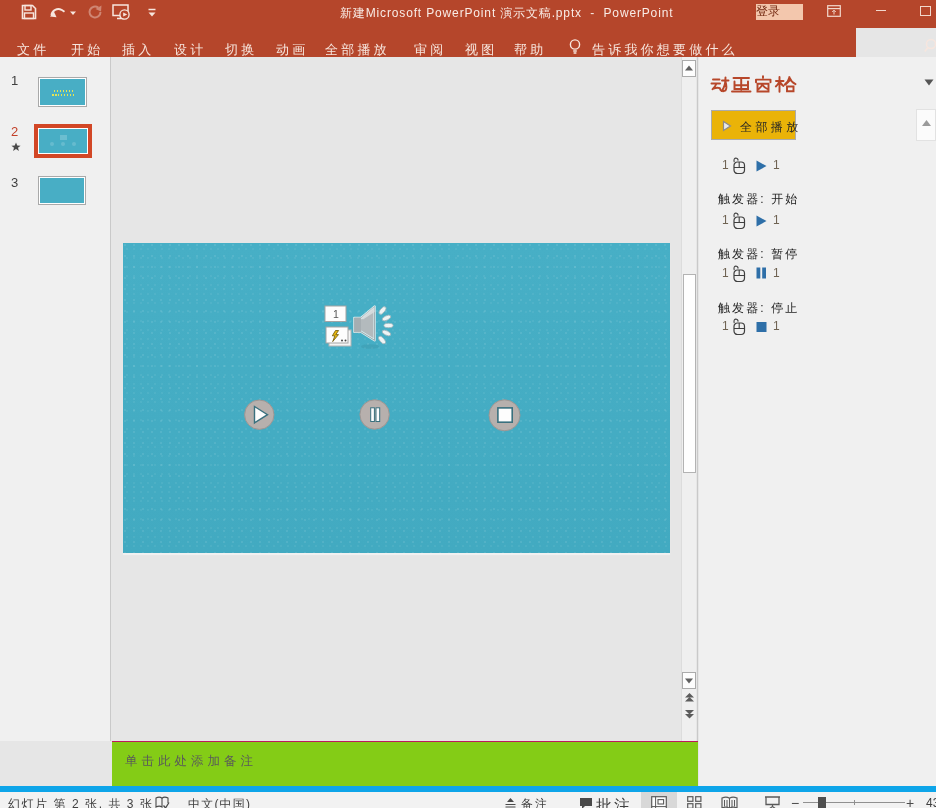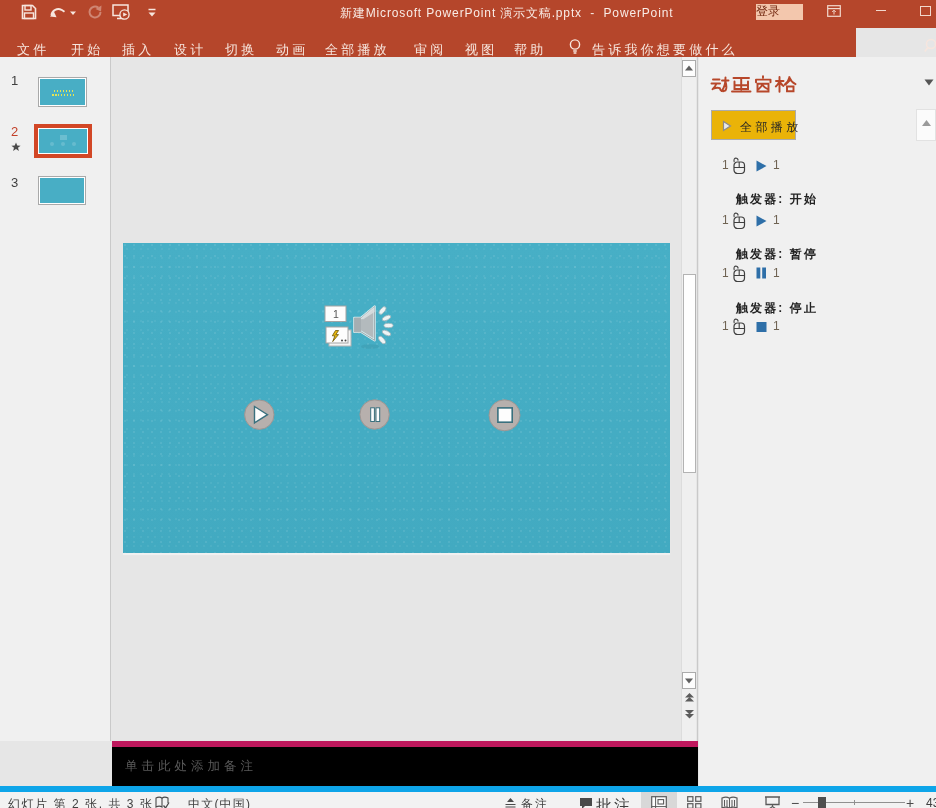--- a/index.html
+++ b/index.html
@@ -4,26 +4,26 @@
  font-family:"Liberation Sans",sans-serif;-webkit-font-smoothing:antialiased;}
 *{box-sizing:border-box}
 .abs{position:absolute}
 #app{position:relative;width:936px;height:808px;background:#e6e6e6}
 #titlebar{left:0;top:0;width:936px;height:28px;background:#b5462b}
 #tabrow{left:0;top:28px;width:856px;height:29px;background:#b5462b}
 .tab{position:absolute;top:13px;font-size:13px;color:#f7e6de;white-space:nowrap;letter-spacing:3.2px}
 #leftpanel{left:0;top:57px;width:111px;height:684px;background:#f0f0f0;border-right:1px solid #c9c9c9}
 #canvas{left:112px;top:57px;width:586px;height:684px;background:#e6e6e6;border-right:1px solid #c9c9c9}
 #rightpanel{left:699px;top:57px;width:237px;height:729px;background:#f0f0f0}
-#notes{left:112px;top:741px;width:586px;height:45px;background:#000000;border-top:6px solid #be185d}
+#notes{left:112px;top:741px;width:586px;height:45px;background:#84cc16;border-top:1px solid #be185d}
 #statusbar{left:0;top:786px;width:936px;height:22px;background:#f2f2f2;border-top:6px solid #0ea5e9}
 .thumbnum{position:absolute;font-size:13px;color:#404040}
 .thumb{position:absolute;background:#fff;border:1px solid #a9a9a9}
 .thumbin{position:absolute;background:#48aec5}
-.trig{position:absolute;left:37px;font-size:12px;font-weight:bold;color:#222;white-space:nowrap;letter-spacing:2.1px}
+.trig{position:absolute;left:19px;font-size:12px;font-weight:normal;color:#222;white-space:nowrap;letter-spacing:2.1px}
 .arow{position:absolute;left:0;width:237px;height:17px}
 .anum{position:absolute;top:1px;font-size:12px;color:#6f6352}
 svg{display:block}
 </style></head><body>
 <div id="app">
  <div class="abs" id="titlebar">
   <svg class="abs" style="left:21px;top:4px" width="16" height="16" viewBox="0 0 16 16">
    <path d="M1.5 1.5h10l3 3v10h-13z" fill="none" stroke="#f7e6de" stroke-width="1.6"></path>
    <rect x="4" y="1.5" width="6" height="4.5" fill="none" stroke="#f7e6de" stroke-width="1.4"></rect>
    <rect x="3.5" y="9" width="9" height="5.5" fill="none" stroke="#f7e6de" stroke-width="1.4"></rect>

